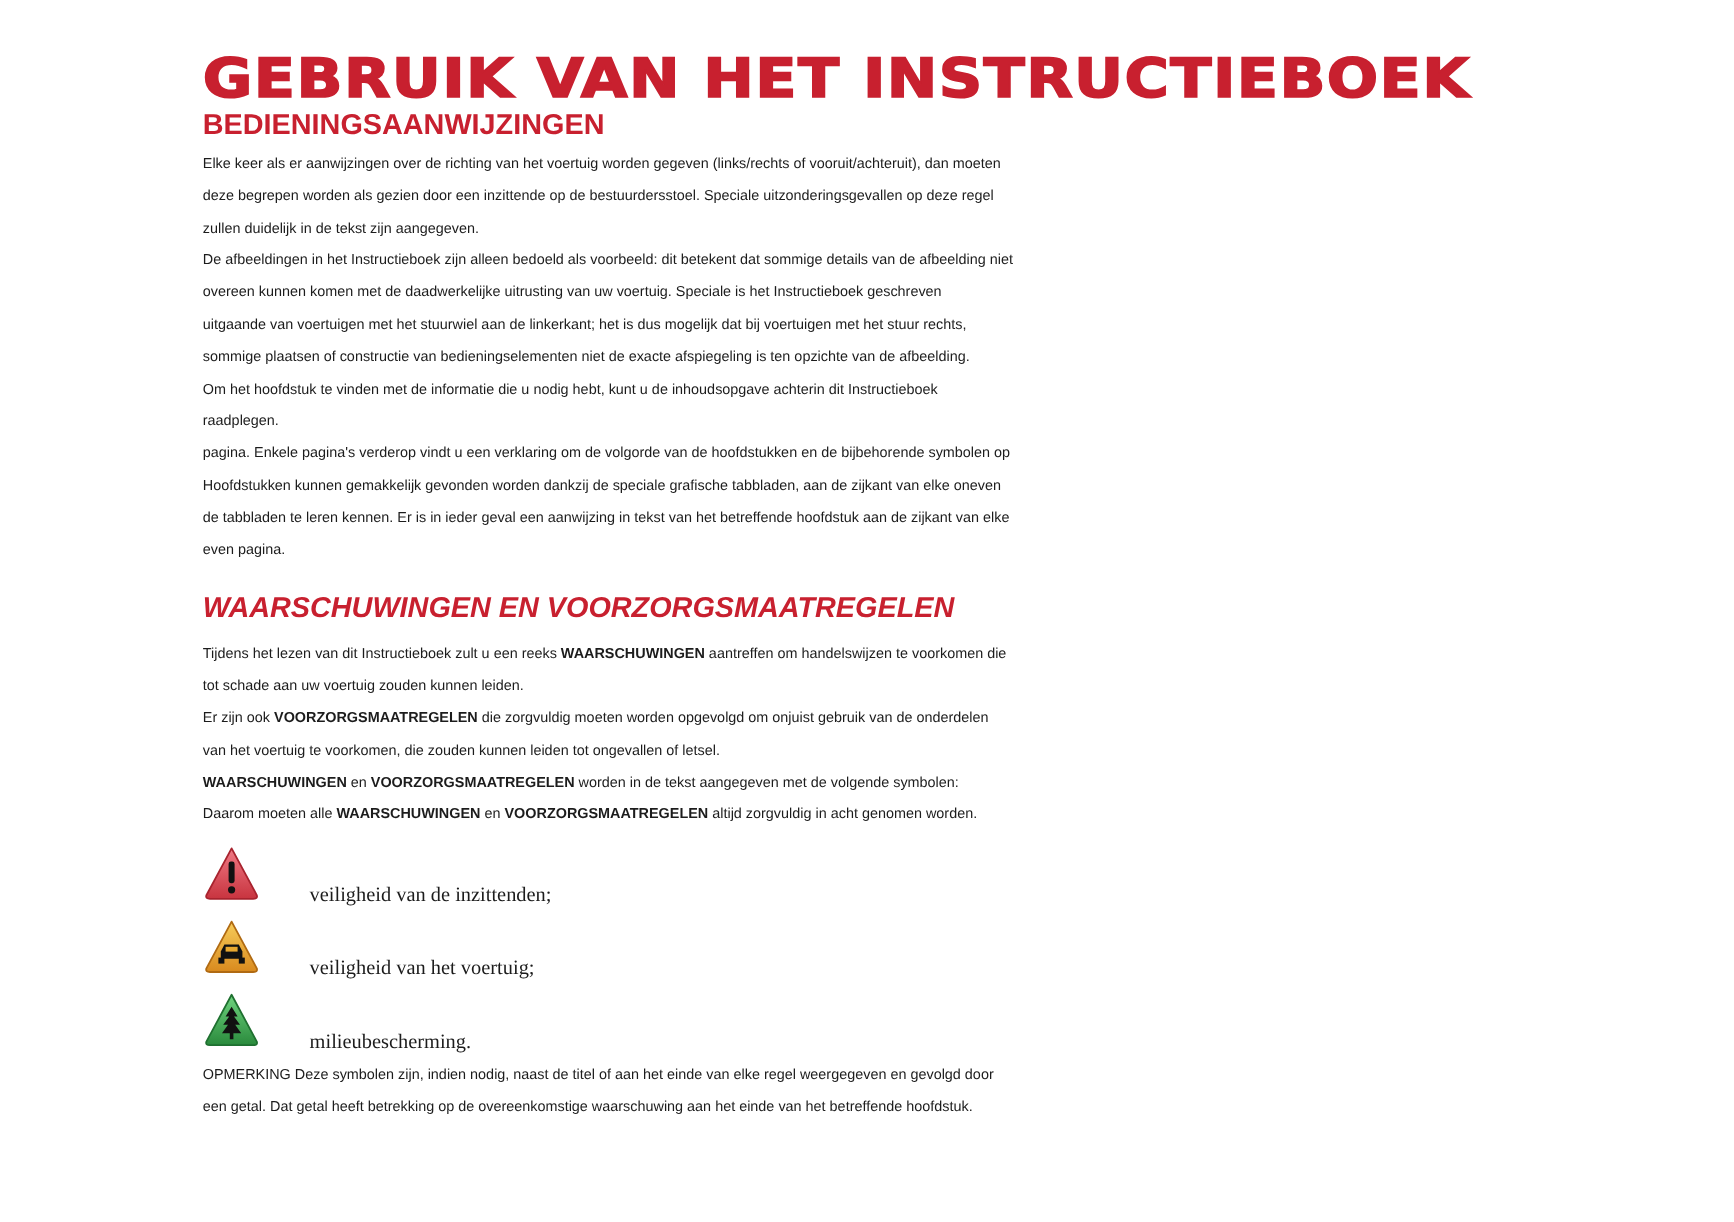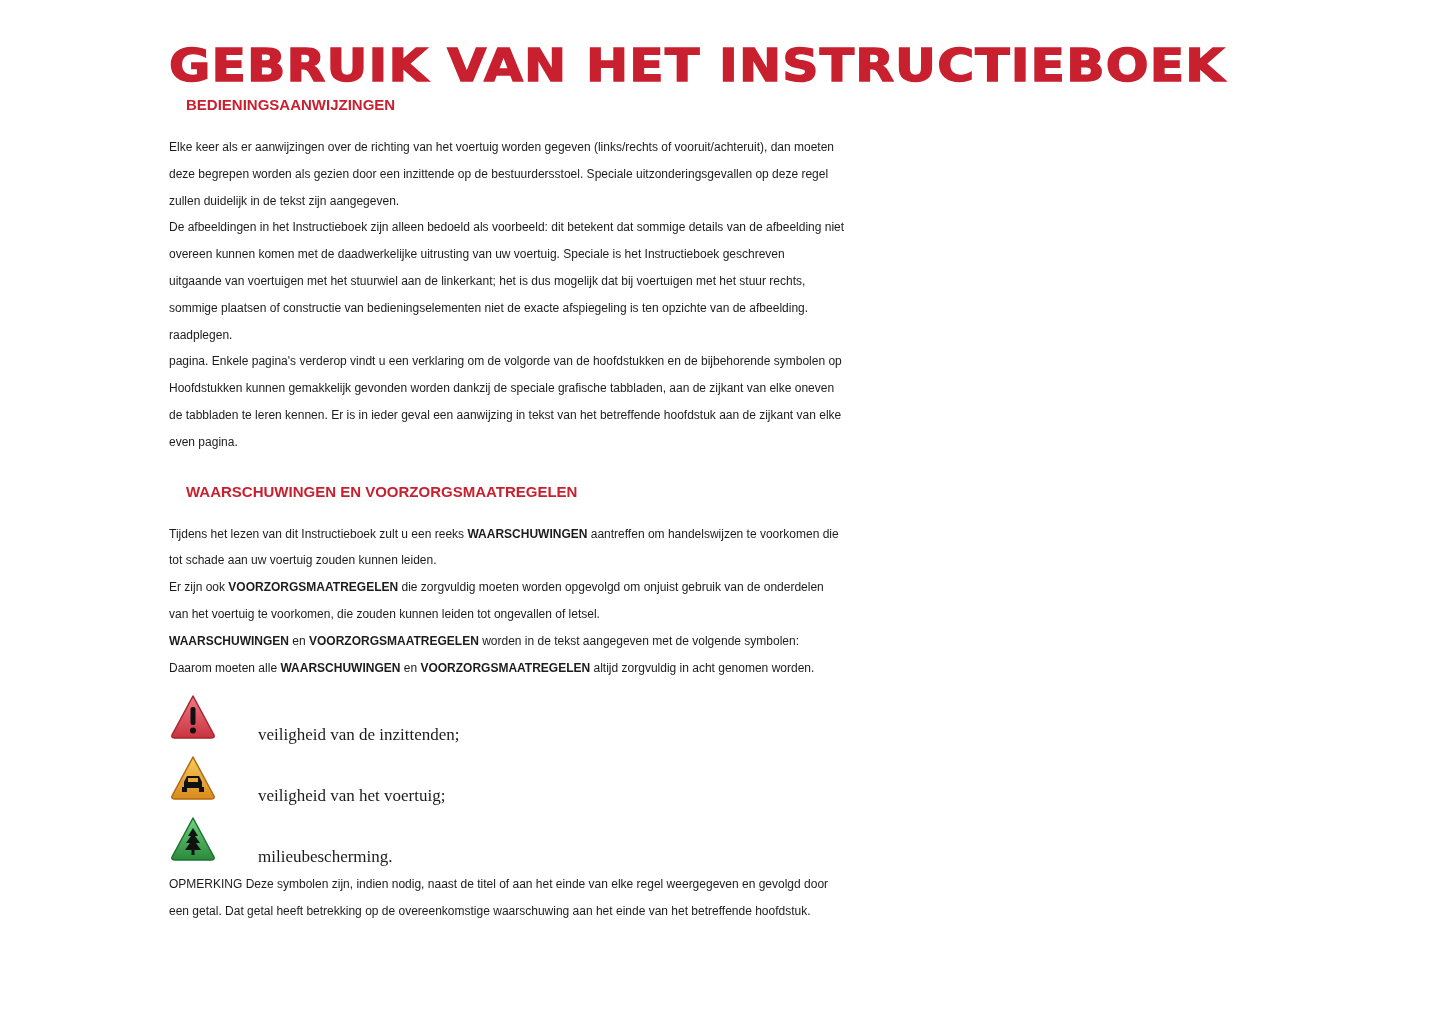--- a/index.html
+++ b/index.html
@@ -1,24 +1,24 @@
 <!DOCTYPE html>
 <html><head>
 <meta charset="utf-8">
 <style>
   html, body { margin:0; padding:0; background:#ffffff; }
   body { width:1445px; height:1018px; position:relative; overflow:hidden; font-family:"Liberation Sans", sans-serif; color:#1c1c1c; }
   .page { position:absolute; left:169px; top:40px; width:1200px; }
   .title { font-family:"DejaVu Sans", sans-serif; font-weight:900; font-size:45px; letter-spacing:1px; color:#c8202f; margin:0; line-height:52px; transform:scaleX(1.12); transform-origin:left; -webkit-text-stroke:1.4px #c8202f; }
-  .section-h { color:#c8202f; font-weight:bold; font-size:15px; margin:17px; line-height:24px; }
+  .section-h { color:#c8202f; font-weight:bold; font-size:24px; margin:0; line-height:24px; }
   .p { font-size:12px; line-height:26.8px; margin:0; }
   .p b { font-weight:bold; }
   .sec1 { margin-top:1px; }
   .body1 { margin-top:6px; }
-  .sec2 { margin-top:24px; }
+  .sec2 { margin-top:24px;font-style:italic; }
   .body2 { margin-top:12px; }
   .sym-list { margin-top:12px; }
   .sym { position:relative; height:61px; }
   .sym svg { position:absolute; left:0; top:0; }
   .sym .lbl { position:absolute; left:89px; top:32px; font-size:17px; line-height:20px;font-family:Liberation Serif, serif; }
   .note { margin-top:-5px; }
 </style>
 </head>
 <body>
 
@@ -27,20 +27,21 @@
 
   <h2 class="section-h sec1">BEDIENINGSAANWIJZINGEN</h2>
   <div class="body1">
     <p class="p">Elke keer als er aanwijzingen over de richting van het voertuig worden gegeven (links/rechts of vooruit/achteruit), dan moeten</p>
     <p class="p">deze begrepen worden als gezien door een inzittende op de bestuurdersstoel. Speciale uitzonderingsgevallen op deze regel</p>
     <p class="p">zullen duidelijk in de tekst zijn aangegeven.</p>
     <p class="p">De afbeeldingen in het Instructieboek zijn alleen bedoeld als voorbeeld: dit betekent dat sommige details van de afbeelding niet</p>
     <p class="p">overeen kunnen komen met de daadwerkelijke uitrusting van uw voertuig. Speciale is het Instructieboek geschreven</p>
     <p class="p">uitgaande van voertuigen met het stuurwiel aan de linkerkant; het is dus mogelijk dat bij voertuigen met het stuur rechts,</p>
     <p class="p">sommige plaatsen of constructie van bedieningselementen niet de exacte afspiegeling is ten opzichte van de afbeelding.</p>
+    <p class="p">Om het hoofdstuk te vinden met de informatie die u nodig hebt, kunt u de inhoudsopgave achterin dit Instructieboek</p>
     <p class="p">raadplegen.</p>
     <p class="p">pagina. Enkele pagina's verderop vindt u een verklaring om de volgorde van de hoofdstukken en de bijbehorende symbolen op</p>
     <p class="p">Hoofdstukken kunnen gemakkelijk gevonden worden dankzij de speciale grafische tabbladen, aan de zijkant van elke oneven</p>
     <p class="p">de tabbladen te leren kennen. Er is in ieder geval een aanwijzing in tekst van het betreffende hoofdstuk aan de zijkant van elke</p>
     <p class="p">even pagina.</p>
   </div>
 
   <h2 class="section-h sec2">WAARSCHUWINGEN EN VOORZORGSMAATREGELEN</h2>
   <div class="body2">
     <p class="p"><span>Tijdens het lezen van dit Instructieboek zult u een reeks </span><b>WAARSCHUWINGEN</b><span> aantreffen om handelswijzen te voorkomen die</span></p>

